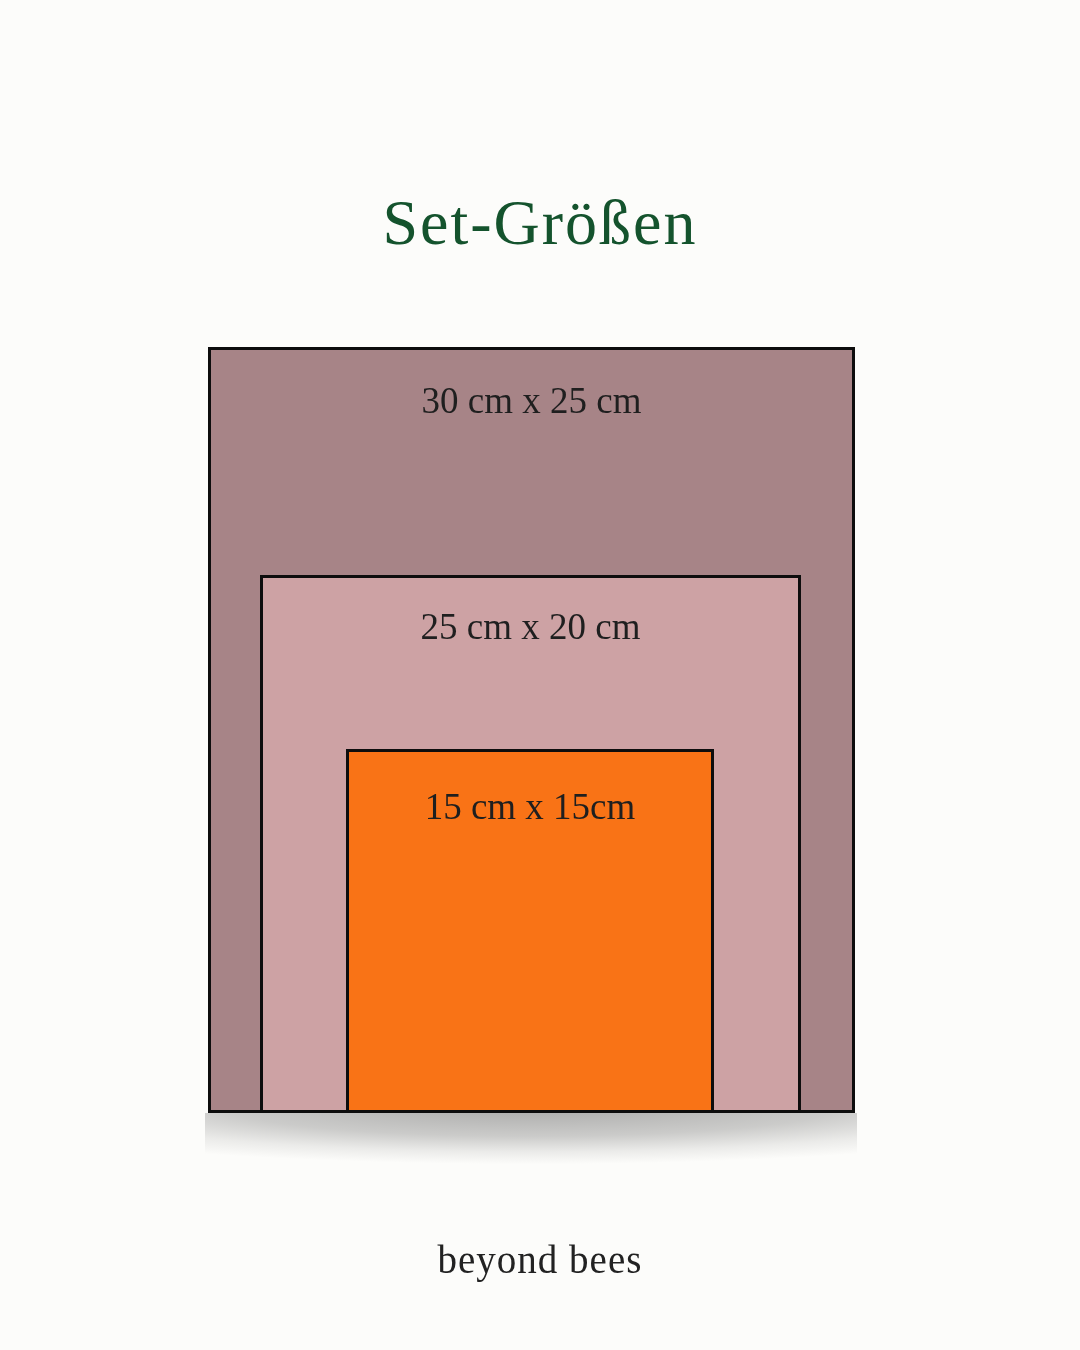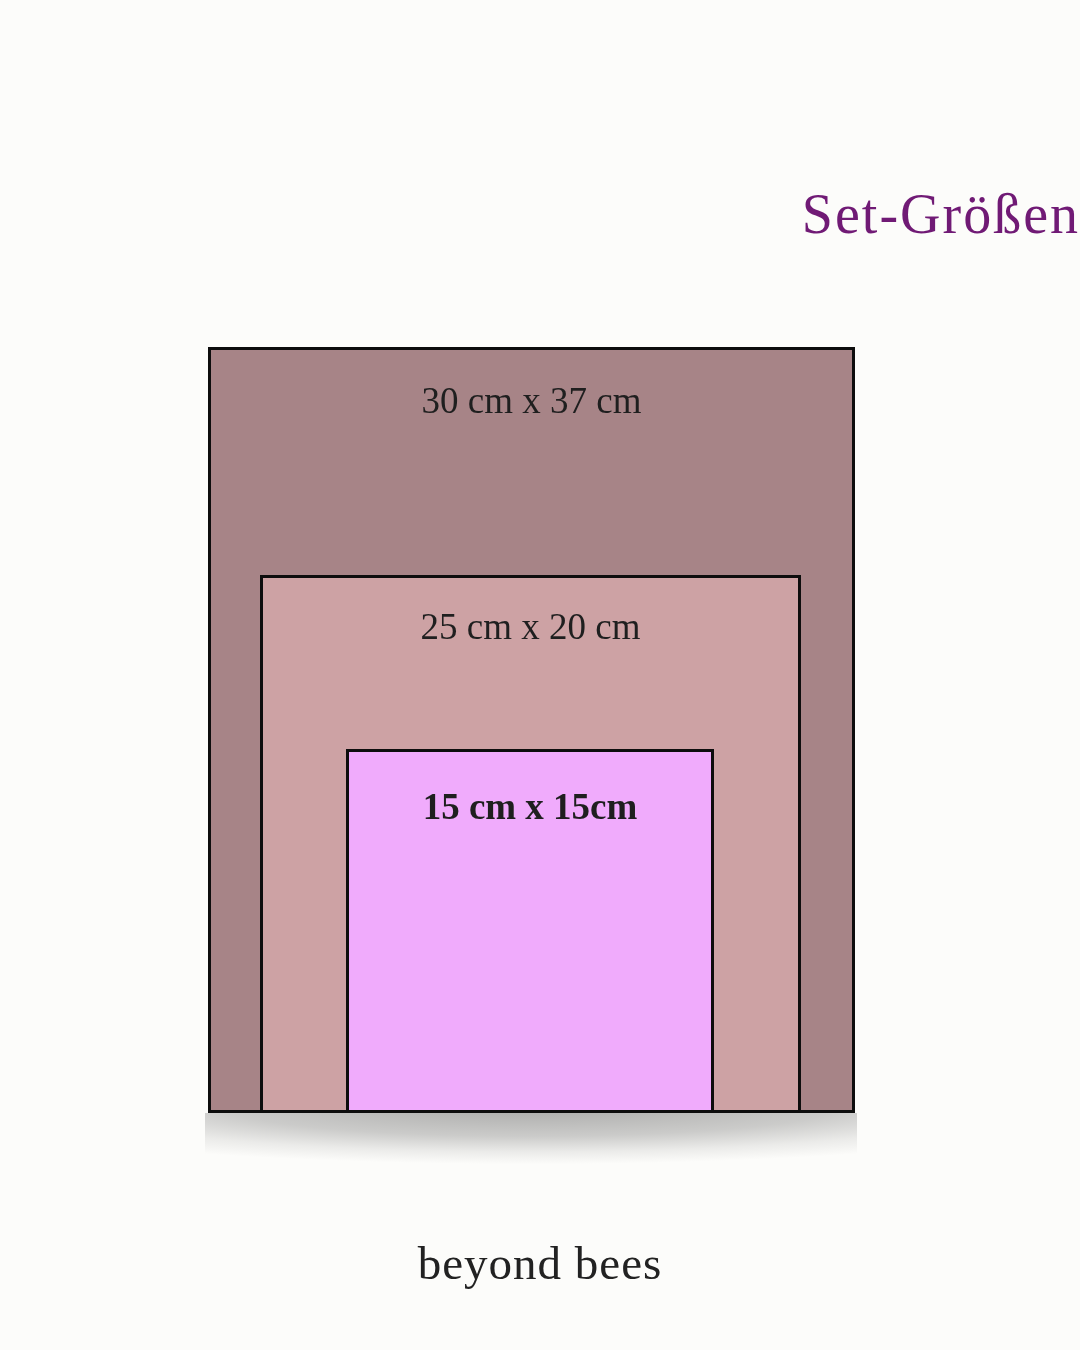--- a/index.html
+++ b/index.html
@@ -17,25 +17,25 @@
   .canvas {
     position: relative;
     width: 1080px;
     height: 1350px;
   }
   .title {
     position: absolute;
     top: 148px;
     left: 0;
     width: 100%;
-    text-align: right;
-    font-size: 56px;
+    text-align: center;
+    font-size: 64px;
     font-weight: 400;
     letter-spacing: 2px;
-    color: #701a75;
+    color: #14532d;
     line-height: 1;
   }
   .rect {
     position: absolute;
     border: 3px solid #0d0d0d;
     box-sizing: border-box;
   }
   .rect-large {
     left: 208px;
     top: 347px;
@@ -78,42 +78,42 @@
                 rgba(110,110,110,0.12) 62%,
                 rgba(120,120,120,0) 78%);
     pointer-events: none;
   }
   .footer {
     position: absolute;
     top: 1240px;
     left: 0;
     width: 100%;
     text-align: center;
-    font-size: 47px;
+    font-size: 39px;
     letter-spacing: 1px;
     color: #222222;
     line-height: 1;
   }
 </style>
 </head>
 <body>
 
 <div class="canvas">
 
   <h1 class="title">Set-Größen</h1>
 
   <div class="rect rect-large" style="background-color: rgb(167, 132, 135);">
-    <div class="rect-label">30 cm x 37 cm</div>
+    <div class="rect-label">30 cm x 25 cm</div>
   </div>
 
   <div class="rect rect-middle" style="background-color: rgb(205, 162, 164);">
     <div class="rect-label">25 cm x 20 cm</div>
   </div>
 
-  <div class="rect rect-small" style="background-color: #f0abfc; font-weight: bold;">
+  <div class="rect rect-small" style="background-color: #f97316;">
     <div class="rect-label">15 cm x 15cm</div>
   </div>
 
   <div class="shadow"></div>
 
   <div class="footer">beyond bees</div>
 
 </div>
 
 </body></html>

